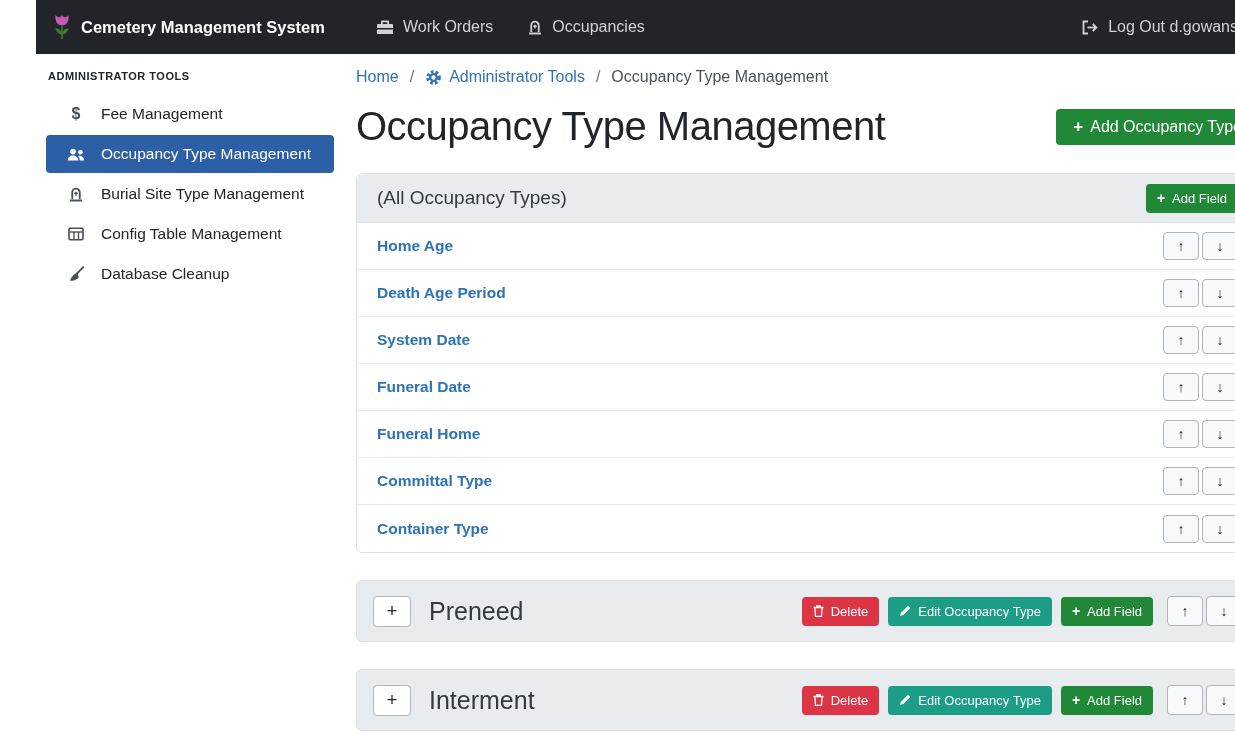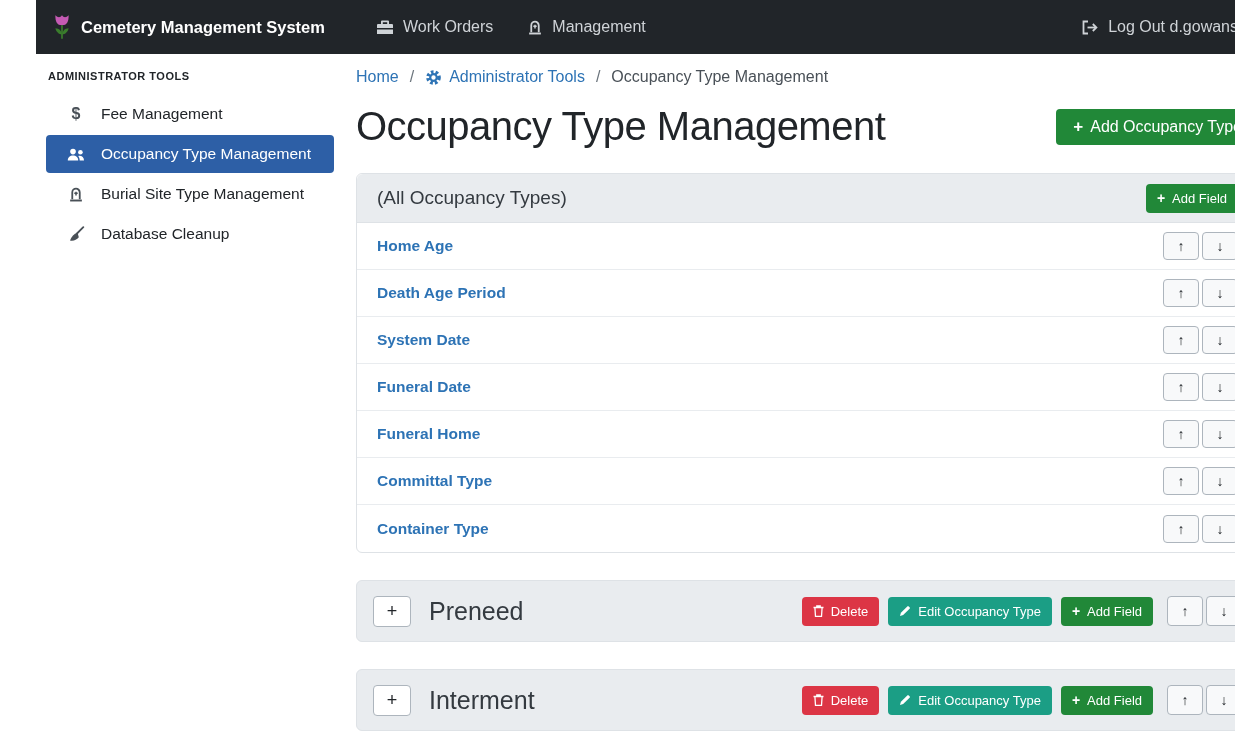--- a/index.html
+++ b/index.html
@@ -124,21 +124,21 @@
 
     <div class="nav-item">
       <span style="display:flex;">
         <svg width="16" height="16" viewBox="0 0 15 15">
           <path d="M4 12.5 V6 a3.5 3.5 0 0 1 7 0 v6.5" fill="none" stroke="#cfd3d7" stroke-width="1.7"></path>
           <line x1="7.5" y1="5.3" x2="7.5" y2="9" stroke="#cfd3d7" stroke-width="1.4"></line>
           <line x1="5.9" y1="6.8" x2="9.1" y2="6.8" stroke="#cfd3d7" stroke-width="1.4"></line>
           <line x1="2" y1="13.6" x2="13" y2="13.6" stroke="#cfd3d7" stroke-width="1.8"></line>
         </svg>
       </span>
-      <span>Management</span>
+      <span>Occupancies</span>
     </div>
 
 
     <div class="nav-spacer"></div>
 
     <div class="nav-item">
       <span style="display:flex;">
         <svg width="18" height="15" viewBox="0 0 18 15">
           <path d="M7 1.5 H2.5 V13.5 H7" fill="none" stroke="#cfd3d7" stroke-width="1.8"></path>
           <line x1="6.5" y1="7.5" x2="14.5" y2="7.5" stroke="#cfd3d7" stroke-width="1.8"></line>
@@ -178,20 +178,31 @@
           <svg width="16" height="16" viewBox="0 0 15 15">
             <path d="M4 12.5 V6 a3.5 3.5 0 0 1 7 0 v6.5" fill="none" stroke="#495057" stroke-width="1.7"></path>
             <line x1="7.5" y1="5.3" x2="7.5" y2="9" stroke="#495057" stroke-width="1.4"></line>
             <line x1="5.9" y1="6.8" x2="9.1" y2="6.8" stroke="#495057" stroke-width="1.4"></line>
             <line x1="2" y1="13.6" x2="13" y2="13.6" stroke="#495057" stroke-width="1.8"></line>
           </svg>
         </span>
         <span>Burial Site Type Management</span>
       </div>
 
+      <div class="side-item">
+        <span class="s-icon">
+          <svg width="16" height="14" viewBox="0 0 16 14">
+            <rect x="1" y="1.3" width="14" height="11.4" rx="1.2" fill="none" stroke="#495057" stroke-width="1.6"></rect>
+            <line x1="1" y1="5" x2="15" y2="5" stroke="#495057" stroke-width="1.4"></line>
+            <line x1="6" y1="5" x2="6" y2="12.7" stroke="#495057" stroke-width="1.4"></line>
+            <line x1="10.5" y1="5" x2="10.5" y2="12.7" stroke="#495057" stroke-width="1.4"></line>
+          </svg>
+        </span>
+        <span>Config Table Management</span>
+      </div>
 
       <div class="side-item">
         <span class="s-icon">
           <svg width="17" height="16" viewBox="0 0 17 16">
             <line x1="15.3" y1="1.2" x2="9" y2="7.5" stroke="#495057" stroke-width="1.8" stroke-linecap="round"></line>
             <path d="M9.5 6.5 C6 8 3.5 10.5 2 14.5 C5.5 15.2 8.5 14 10.8 11.2 Z" fill="#495057"></path>
           </svg>
         </span>
         <span>Database Cleanup</span>
       </div>

